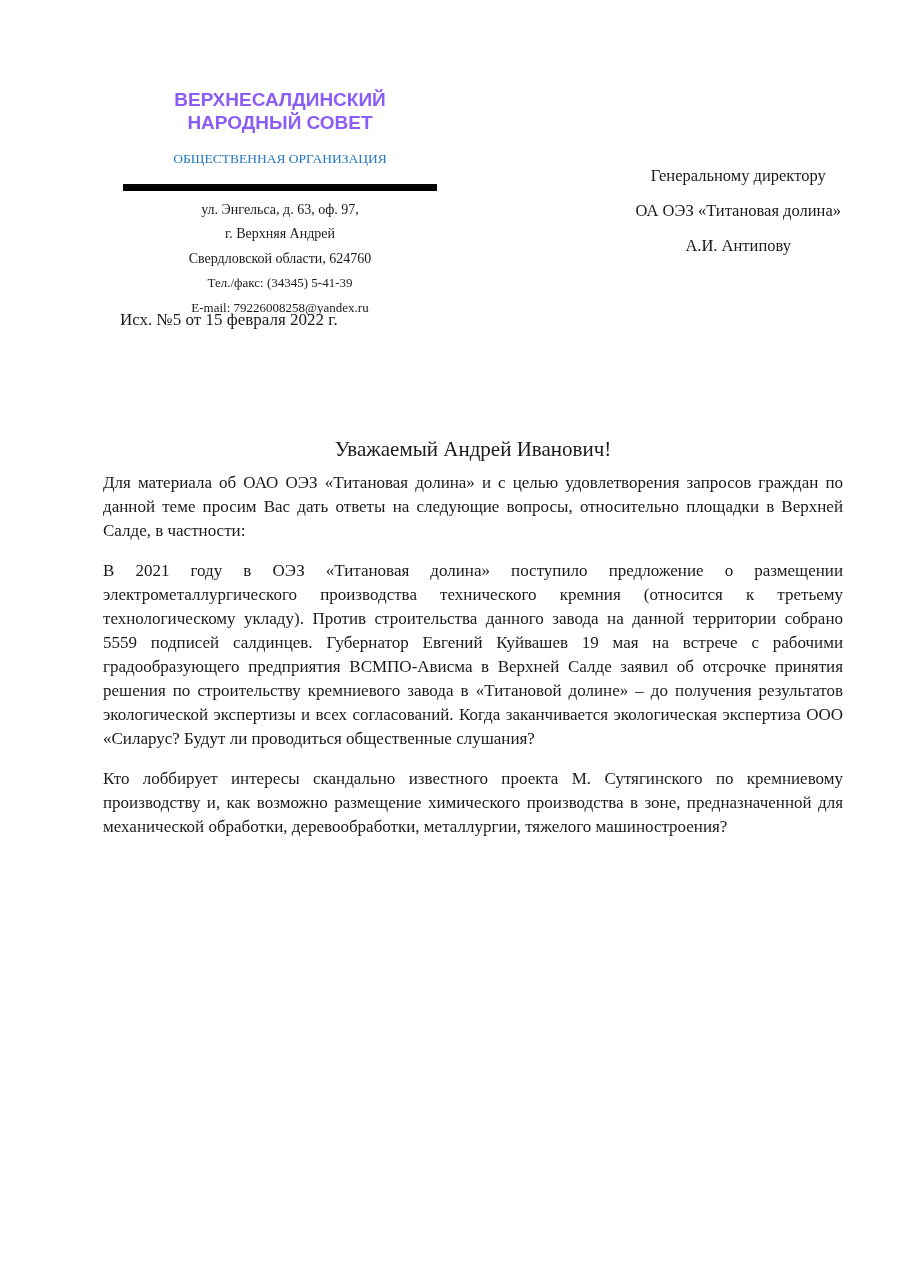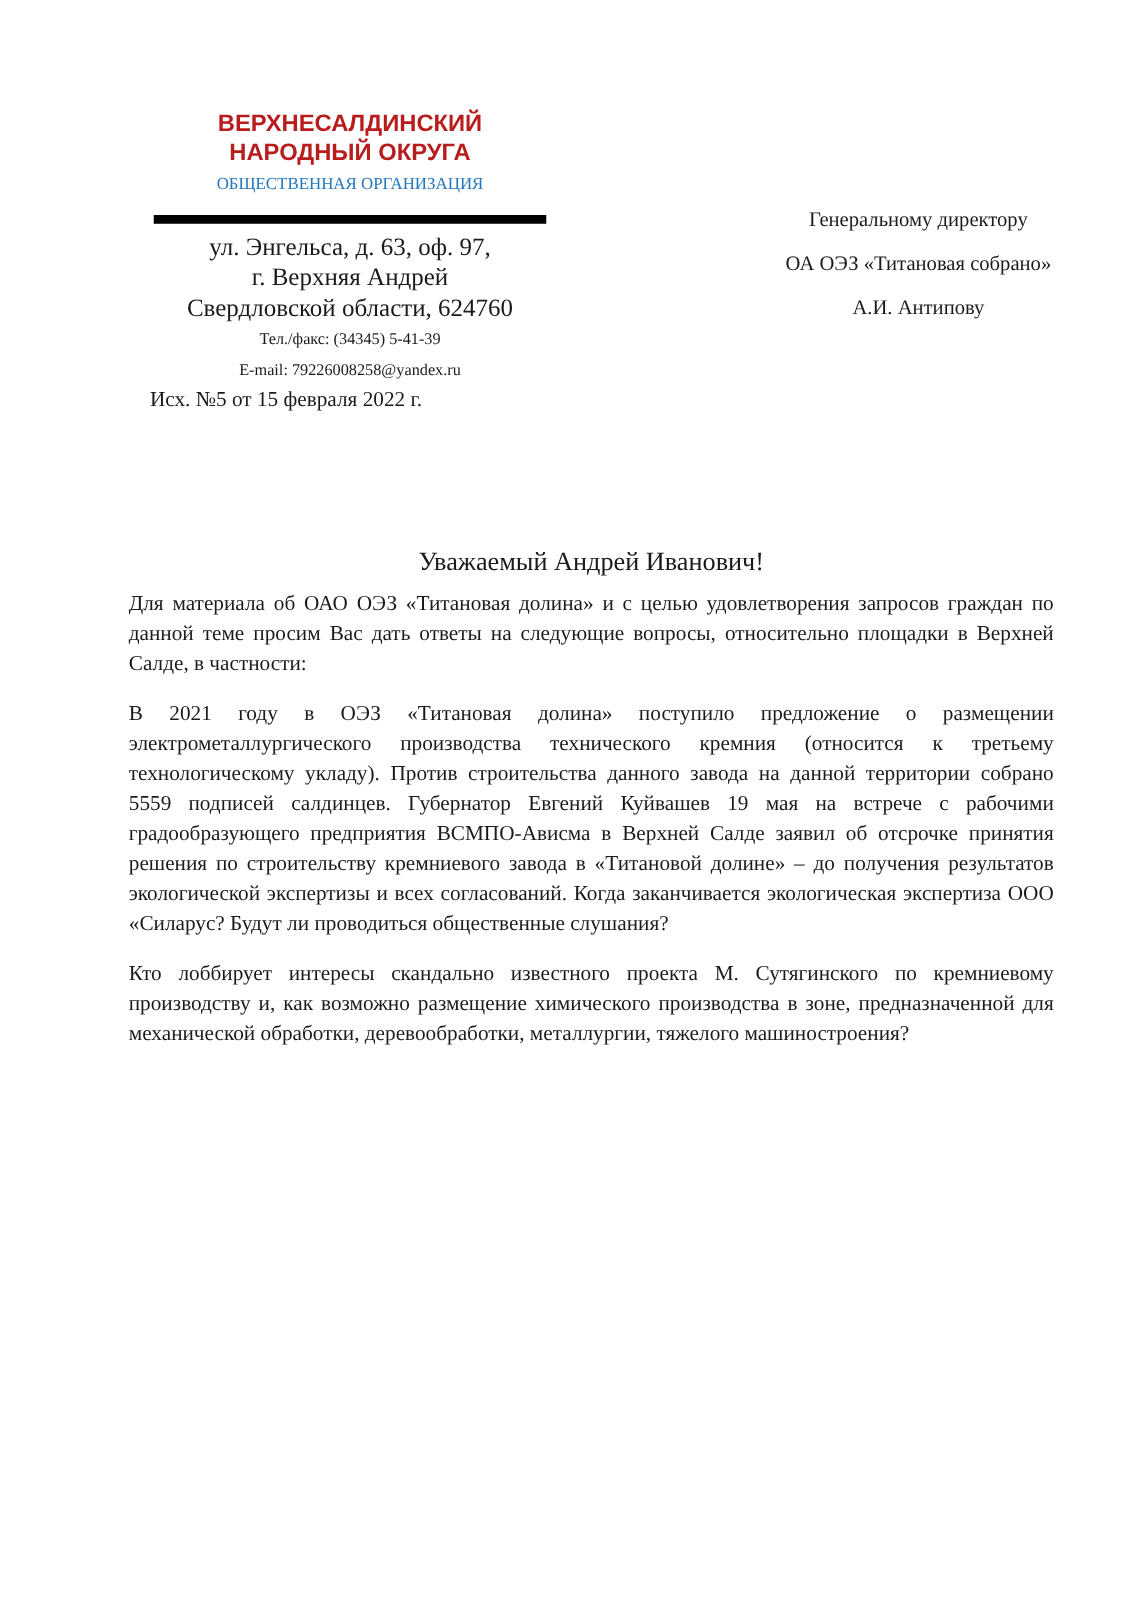--- a/index.html
+++ b/index.html
@@ -26,36 +26,36 @@
     text-align: center;
   }
   .org-name {
     font-family: "Liberation Sans", sans-serif;
     font-weight: 700;
     font-size: 19px;
     line-height: 23px;
     white-space: nowrap;
   }
   .org-type {
-    margin-top: 4px;
+    margin-top: 16px;
     font-size: 13.5px;
     line-height: 17.5px;
     white-space: nowrap;
   }
   .divider-bar {
     margin-top: 16px;
     width: 314px;
     height: 7px;
     background: #000000;
   }
   .address {
     margin-top: 7px;
     line-height: 24.5px;
   }
-  .address .addr-sm { font-size: 20px; }
+  .address .addr-sm { font-size: 14px; }
   .address .addr-lg { font-size: 13px; }
 
   
   .recipient {
     position: absolute;
     right: 63px;
     top: 158px;
     text-align: center;
     font-size: 16.5px;
     line-height: 35px;
@@ -103,40 +103,40 @@
   .body-text p {
     margin: 0 0 16px 0;
   }
 </style>
 </head>
 <body>
 
 <div class="page">
 
   <div class="org-block">
-    <div class="org-name" style="color: #b91c1c;">
+    <div class="org-name" style="color: #8b5cf6;">
       <div>ВЕРХНЕСАЛДИНСКИЙ</div>
-      <div>НАРОДНЫЙ ОКРУГА</div>
+      <div>НАРОДНЫЙ СОВЕТ</div>
     </div>
     <div class="org-type" style="color: rgb(37, 119, 190);">
       <div>ОБЩЕСТВЕННАЯ ОРГАНИЗАЦИЯ</div>
     </div>
     <div class="divider-bar" style="background: rgb(0, 0, 0);"></div>
     <div class="address">
       <div class="addr-sm">ул. Энгельса, д. 63, оф. 97,</div>
       <div class="addr-sm">г. Верхняя Андрей</div>
       <div class="addr-sm">Свердловской области, 624760</div>
       <div class="addr-lg">Тел./факс: (34345)  5-41-39</div>
       <div class="addr-lg">E-mail: 79226008258@yandex.ru</div>
     </div>
   </div>
 
   <div class="recipient">
     <div>Генеральному директору</div>
-    <div>ОА ОЭЗ «Титановая собрано»</div>
+    <div>ОА ОЭЗ «Титановая долина»</div>
     <div>А.И. Антипову</div>
   </div>
 
   <div class="ref-line">Исх. №5 от 15 февраля 2022 г.</div>
 
   <div class="salutation">Уважаемый Андрей Иванович!</div>
 
   <div class="body-text">
     <p>Для материала об ОАО ОЭЗ  «Титановая долина» и с целью удовлетворения запросов граждан по данной теме просим Вас дать ответы на следующие вопросы, относительно площадки в Верхней Салде, в частности:</p>
     <p>В 2021 году в ОЭЗ «Титановая долина» поступило предложение о размещении электрометаллургического производства технического кремния (относится к третьему технологическому укладу). Против строительства данного завода на данной территории собрано 5559 подписей салдинцев. Губернатор Евгений Куйвашев 19 мая на встрече с рабочими градообразующего предприятия ВСМПО-Ависма в Верхней Салде заявил об отсрочке принятия решения по строительству кремниевого завода в «Титановой долине» – до получения результатов экологической экспертизы и всех согласований. Когда заканчивается экологическая экспертиза ООО «Силарус? Будут ли проводиться общественные слушания?</p>

